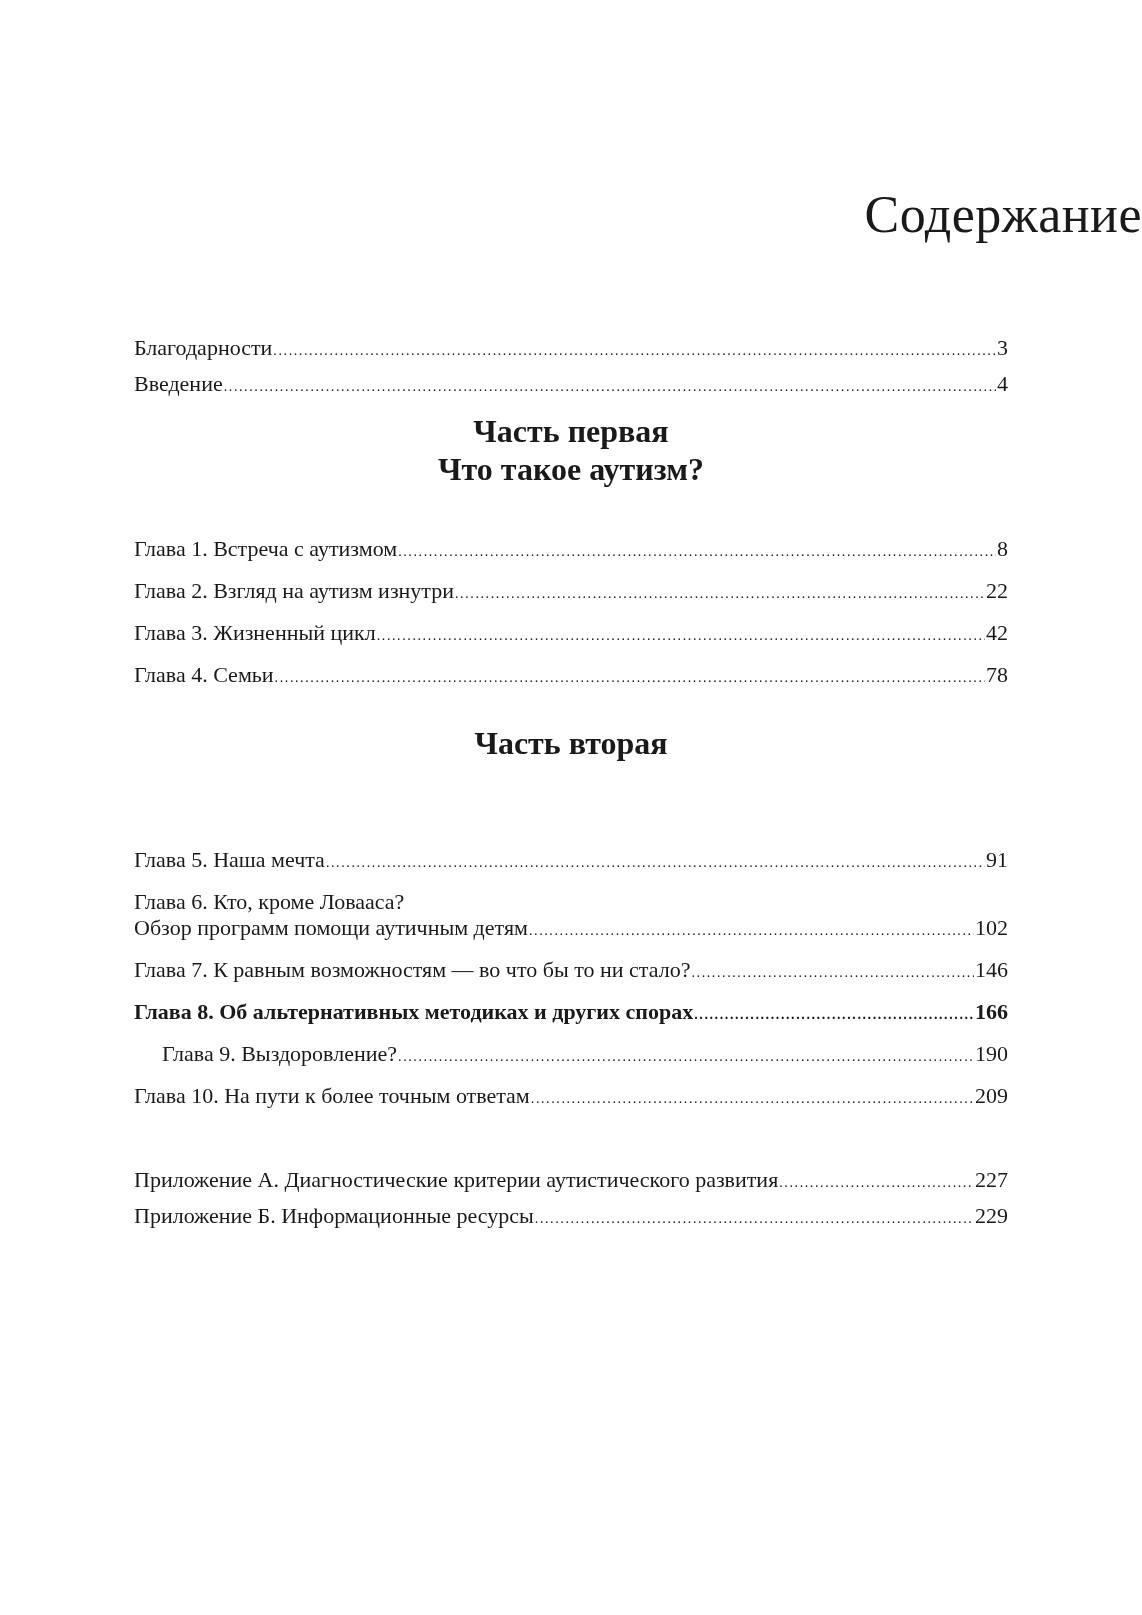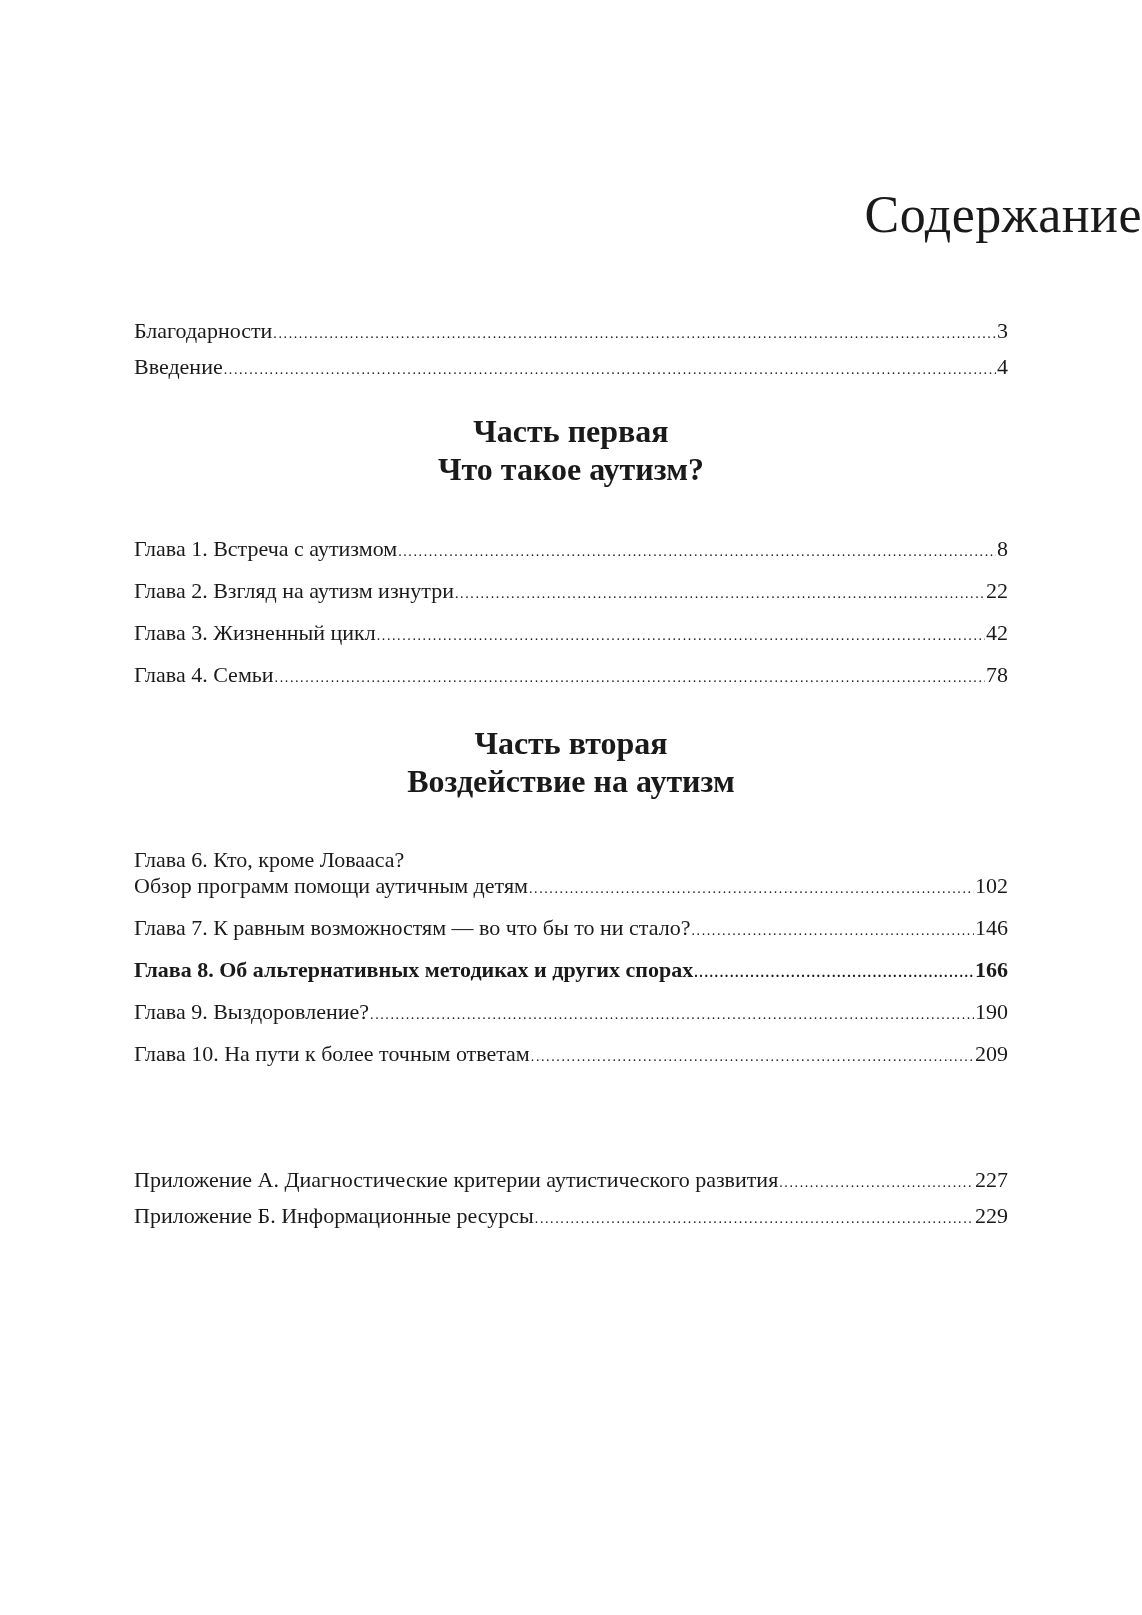--- a/index.html
+++ b/index.html
@@ -15,21 +15,21 @@
   .row .pg { white-space: nowrap; }
   .plain { font-size: 22px; line-height: 26px; height: 26px; white-space: nowrap; font-family: Liberation Serif, serif; }
   .part { position: absolute; left: 0; width: 1142px; text-align: center; font-weight: bold; font-size: 32px; line-height: 38px; }
 </style>
 </head>
 <body>
 
 <h1 class="page-title">Содержание</h1>
 
 <div class="toc" style="top:318px;">
-  <div class="row" style="margin-bottom:10px;">
+  <div class="row" style="margin-bottom:10px;margin-top:17px;">
     <span class="lbl">Благодарности</span>
     <span class="dots"></span>
     <span class="pg">3</span>
   </div>
   <div class="row">
     <span class="lbl">Введение</span>
     <span class="dots"></span>
     <span class="pg">4</span>
   </div>
 </div>
@@ -57,43 +57,47 @@
   </div>
   <div class="row">
     <span class="lbl">Глава 4. Семьи </span>
     <span class="dots"></span>
     <span class="pg">78</span>
   </div>
 </div>
 
 <div class="part" style="top:724px;">
   <div>Часть вторая</div>
-  <div>Воздействие на аутизм</div>
 </div>
 
 <div class="toc" style="top:847px;">
+  <div class="row" style="margin-bottom:16px;">
+    <span class="lbl">Глава 5. Наша мечта</span>
+    <span class="dots"></span>
+    <span class="pg">91</span>
+  </div>
   <div style="margin-bottom:16px;">
     <div class="plain">Глава 6. Кто, кроме Ловааса?</div>
     <div class="row">
       <span class="lbl">Обзор программ помощи аутичным детям</span>
       <span class="dots"></span>
       <span class="pg">102</span>
     </div>
   </div>
   <div class="row" style="margin-bottom:16px;">
     <span class="lbl">Глава 7. К равным возможностям — во что бы то ни стало? </span>
     <span class="dots"></span>
     <span class="pg">146</span>
   </div>
   <div class="row" style="margin-bottom:16px;font-weight:bold;">
     <span class="lbl">Глава 8. Об альтернативных методиках и других спорах</span>
     <span class="dots"></span>
     <span class="pg">166</span>
   </div>
-  <div class="row" style="margin-bottom:16px;">
+  <div class="row" style="margin-bottom:16px;margin-left:28px;">
     <span class="lbl">Глава 9. Выздоровление? </span>
     <span class="dots"></span>
     <span class="pg">190</span>
   </div>
   <div class="row">
     <span class="lbl">Глава 10. На пути к более точным ответам</span>
     <span class="dots"></span>
     <span class="pg">209</span>
   </div>
 </div>

